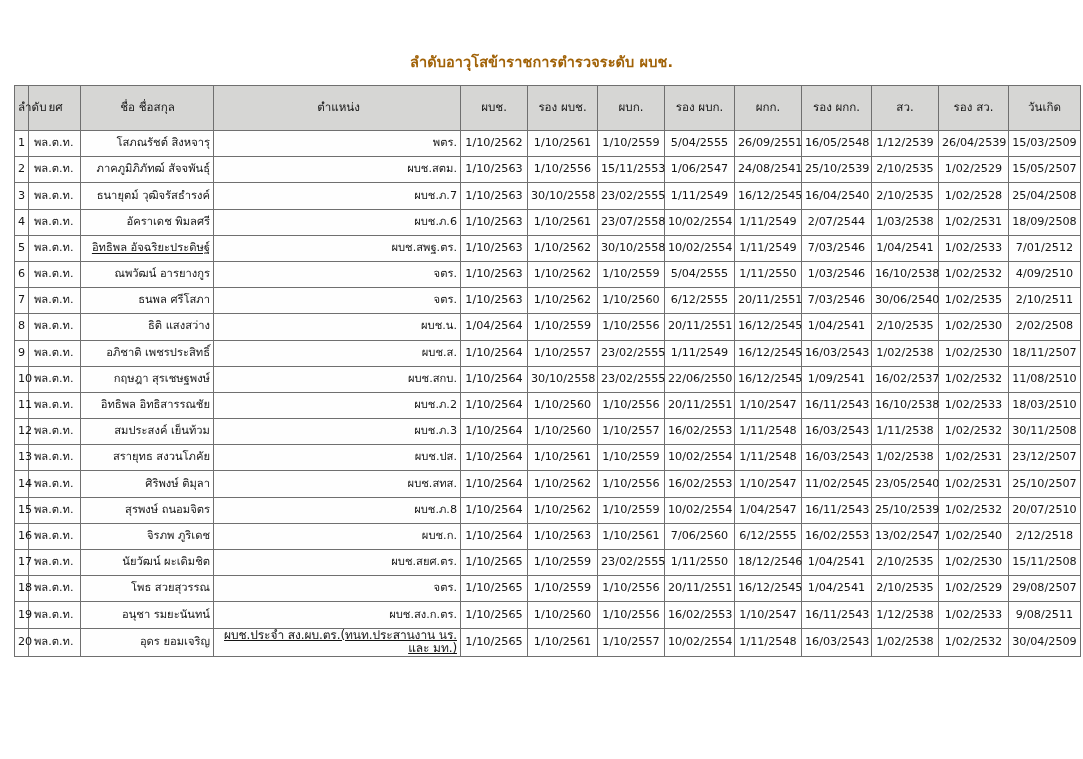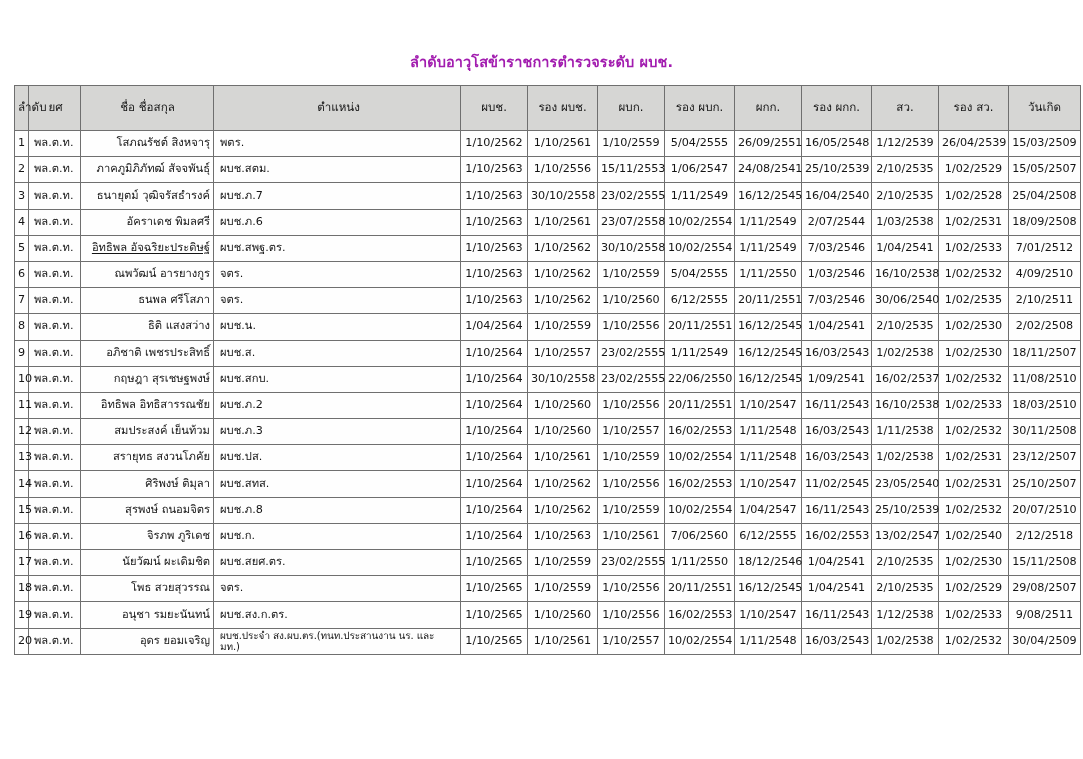--- a/index.html
+++ b/index.html
@@ -22,21 +22,21 @@
   }
   .doc-title {
     position: absolute;
     top: 50px;
     left: 0;
     width: 1083px;
     text-align: center;
     font-size: 14.5px;
     font-weight: bold;
     letter-spacing: 0.1px;
-    color: #a21caf;
+    color: #a16207;
   }
   .table-wrap {
     position: absolute;
     top: 85px;
     left: 14px;
     width: 1056px;
   }
   table.seniority {
     border-collapse: collapse;
     width: 1056px;
@@ -61,32 +61,32 @@
     font-size: 11.6px;
   }
   table.seniority tbody td {
     height: 26.2px;
     vertical-align: middle;
     background: #fefefe;
   }
   .c-no      { width: 14px;  text-align: center; }
   .c-rank    { width: 52px;  text-align: left; padding-left: 5px !important; }
   .c-name    { width: 133px; text-align: right; padding-left: 4px !important; }
-  .c-pos     { width: 247px; text-align: left; padding-left: 6px !important; }
+  .c-pos     { width: 247px; text-align: right; padding-left: 6px !important; }
   .c-date    { width: 67px;  text-align: center; }
   .c-date-w  { width: 70px;  text-align: center; }
   .c-birth   { width: 72px;  text-align: center; }
 
   .underlined {
     text-decoration: underline;
     text-underline-offset: 2px;
     margin-top: 22px;
   }
   td.c-pos { font-size: 11px; }
-  td.c-pos.long { font-size: 10px; letter-spacing: -0.1px; }
+  td.c-pos.long { font-size: 12px; letter-spacing: -0.1px; text-decoration: underline; }
 </style>
 </head>
 <body>
 
 <div class="page">
 
   <div class="doc-title">ลำดับอาวุโสข้าราชการตำรวจระดับ ผบช.</div>
 
   <div class="table-wrap">
     <table class="seniority">

